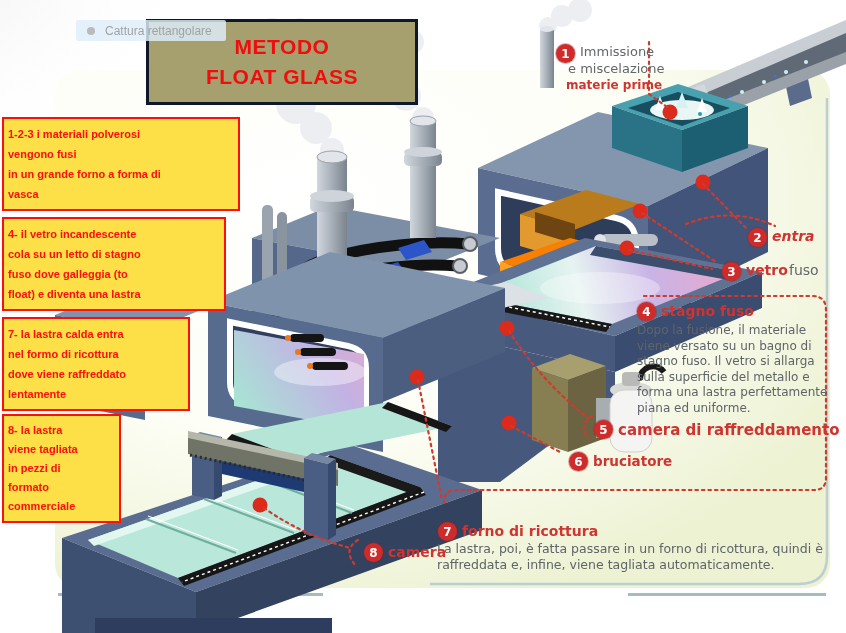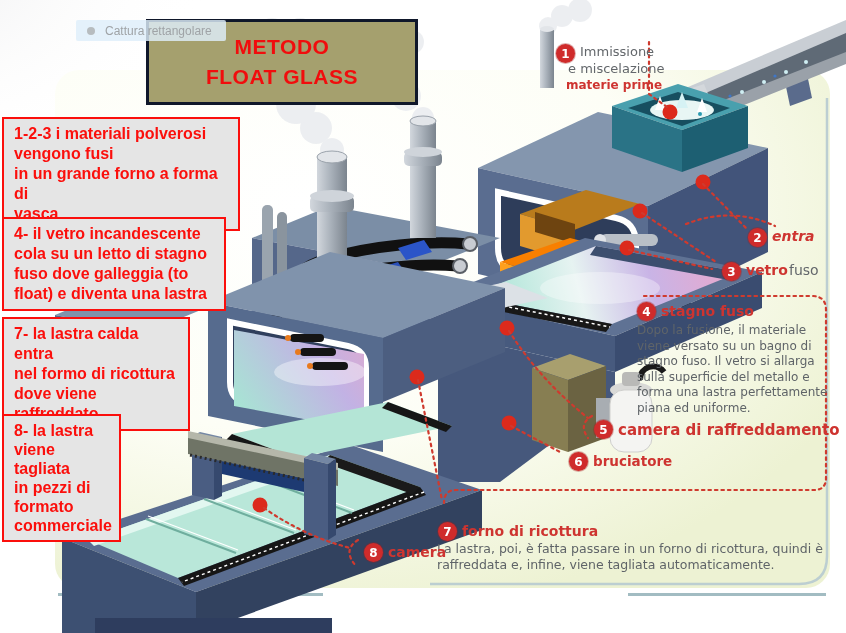--- a/index.html
+++ b/index.html
@@ -14,22 +14,22 @@
   .tooltip .dot{width:8px;height:8px;border-radius:50%;background:#b7bcbf;margin-left:11px;}
   .tooltip .lbl{color:#9fa3a6;font-size:12px;margin-left:10px;white-space:nowrap;}
 
   
   .titlebox{position:absolute;left:146px;top:19px;width:272px;height:86px;z-index:5;
             background:#a5a06e;border:3px solid #0f172a;box-sizing:border-box;
             display:flex;flex-direction:column;align-items:center;justify-content:center;}
   .titlebox div{color:#f10d0d;font-weight:bold;font-size:21px;letter-spacing:.5px;line-height:30px;}
 
   
-  .note{position:absolute;background:#e5e5e5;border:2px solid #fb0f0c;box-sizing:border-box;
-        color:#fb0f0c;font-weight:bold;font-size:16px;line-height:20px;padding:5px 10px;z-index:4;}
+  .note{position:absolute;background:#fde047;border:2px solid #fb0f0c;box-sizing:border-box;
+        color:#fb0f0c;font-weight:bold;font-size:11px;line-height:20px;padding:5px 4px;z-index:4;}
   .n1{left:2px;top:117px;width:238px;}
   .n2{left:2px;top:217px;width:224px;}
   .n3{left:2px;top:317px;width:188px;}
   .n4{left:2px;top:414px;width:119px;line-height:19px;}
 
   
   .co{position:absolute;z-index:4;white-space:nowrap;font-family:"DejaVu Sans",sans-serif;}
   .badge{position:absolute;width:19px;height:19px;border-radius:50%;background:#cf2b2b;z-index:4;
          color:#fff;font-family:"DejaVu Sans",sans-serif;font-weight:bold;font-size:12px;
          display:flex;align-items:center;justify-content:center;box-shadow:0 0 0 1px rgba(160,30,30,.35);}
@@ -330,20 +330,21 @@
 <div class="note n2">
   <div>4- il vetro incandescente</div>
   <div>cola su un letto di stagno</div>
   <div>fuso dove galleggia (to</div>
   <div>float) e diventa una lastra</div>
 </div>
 <div class="note n3">
   <div>7- la lastra calda entra</div>
   <div>nel formo di ricottura</div>
   <div>dove viene raffreddato</div>
+  <div>lentamente</div>
 </div>
 <div class="note n4">
   <div>8- la lastra</div>
   <div>viene tagliata</div>
   <div>in pezzi di</div>
   <div>formato</div>
   <div>commerciale</div>
 </div>
 
 <div class="badge" style="left:556px;top:44px;">1</div>

